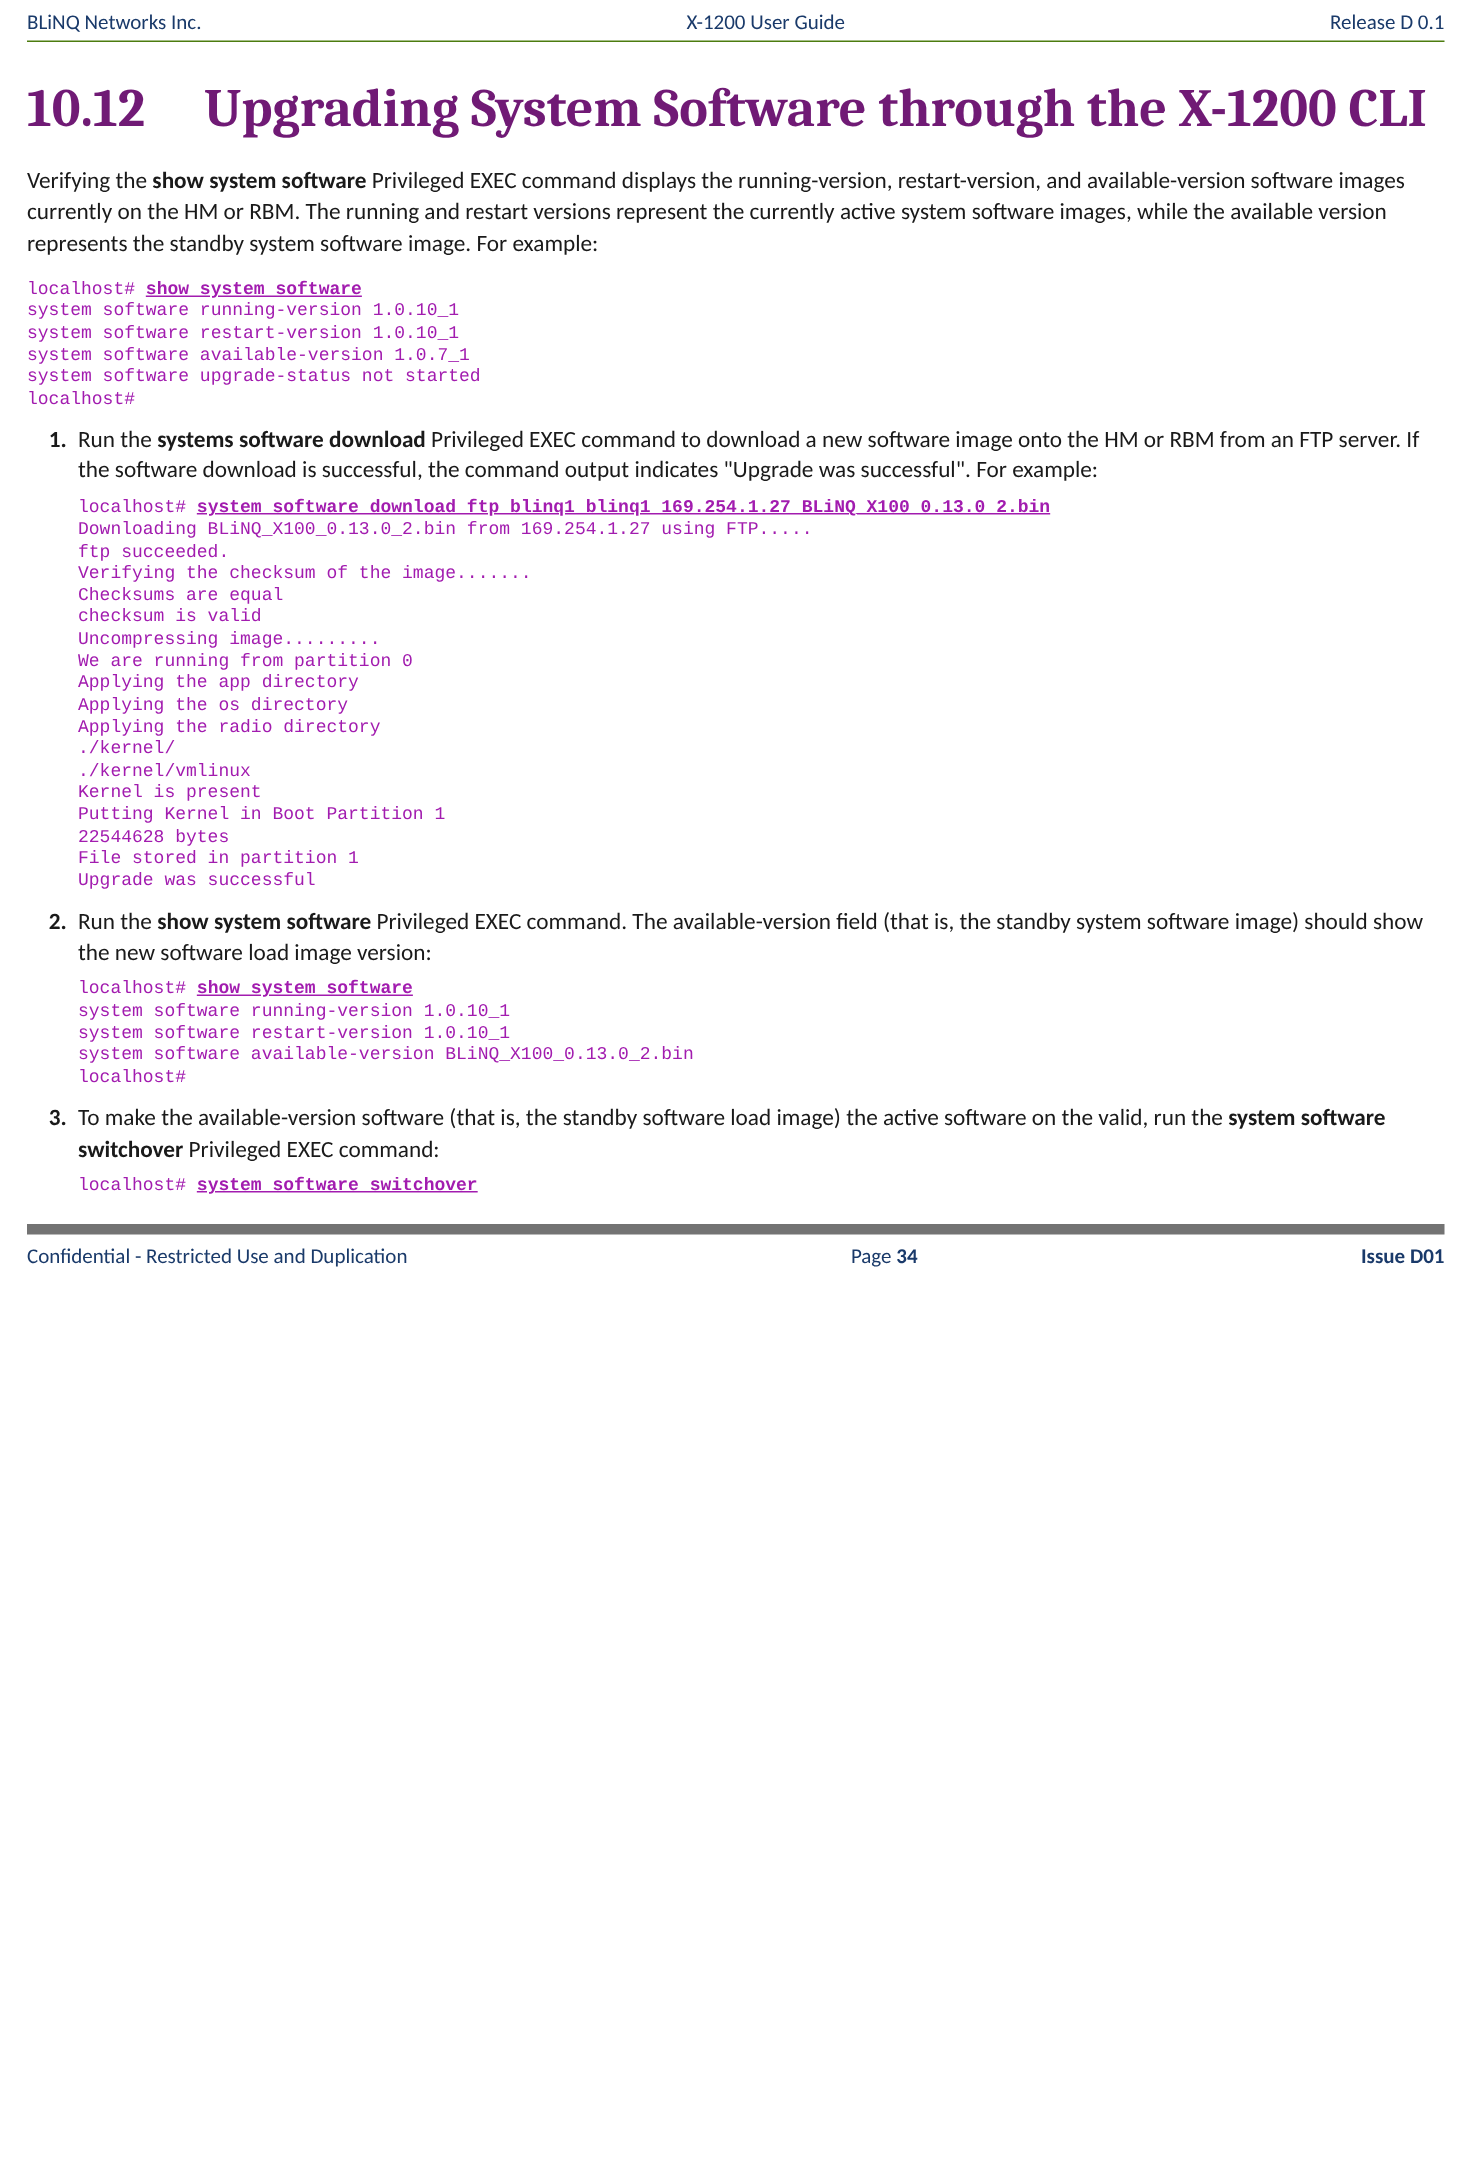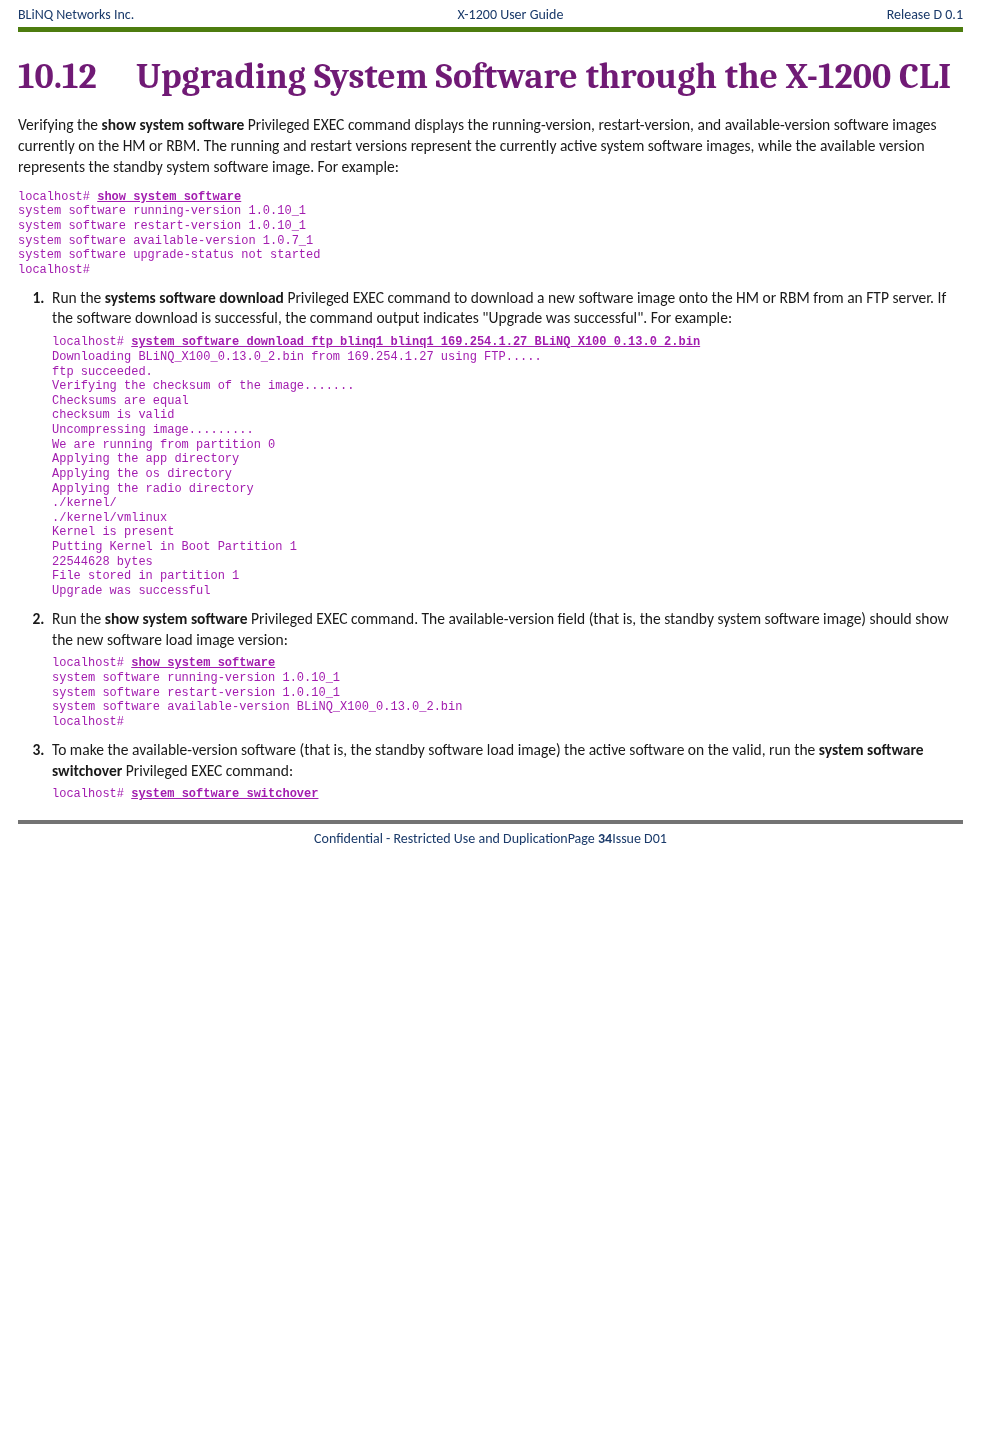--- a/index.html
+++ b/index.html
@@ -12,30 +12,30 @@
   }
   .page {
     width: 981px;
     margin: 0 auto;
     padding: 0 18px;
     box-sizing: border-box;
   }
   .hdr {
     display: flex;
     justify-content: space-between;
-    border-bottom: 5px solid #4d7c0f;
+    border-bottom: 1px solid #4d7c0f;
     color: #1a3a6a;
     font-size: 14px;
     padding: 6px 0 4px 0;
     margin-bottom: 24px;
   }
   .ftr {
     display: flex;
-    justify-content: center;
-    border-top: 4px solid #737373;
+    justify-content: space-between;
+    border-top: 7px solid #737373;
     color: #1a3a6a;
     font-size: 14px;
     padding: 6px 0 10px 0;
     margin-top: 18px;
   }
   h1.section-title {
     color: #701a75;
     font-family: Cambria, Georgia, serif;
     font-weight: bold;
     font-size: 36px;
@@ -75,21 +75,21 @@
   ol.steps > li::marker {
     font-weight: bold;
   }
   ol.steps .code {
     margin-top: 6px;
     margin-bottom: 6px;
   }
   b, strong { font-weight: bold; }
   .pg-num { color: #1a3a6a; }
   .pg-num b { color: #1a3a6a; }
-  .ftr .right { font-weight: normal; }
+  .ftr .right { font-weight: bold; }
 </style>
 </head>
 <body>
 
 <div class="page">
 
   <div class="hdr">
     <span>BLiNQ Networks Inc.</span>
     <span>X-1200 User Guide</span>
     <span>Release D 0.1</span>

